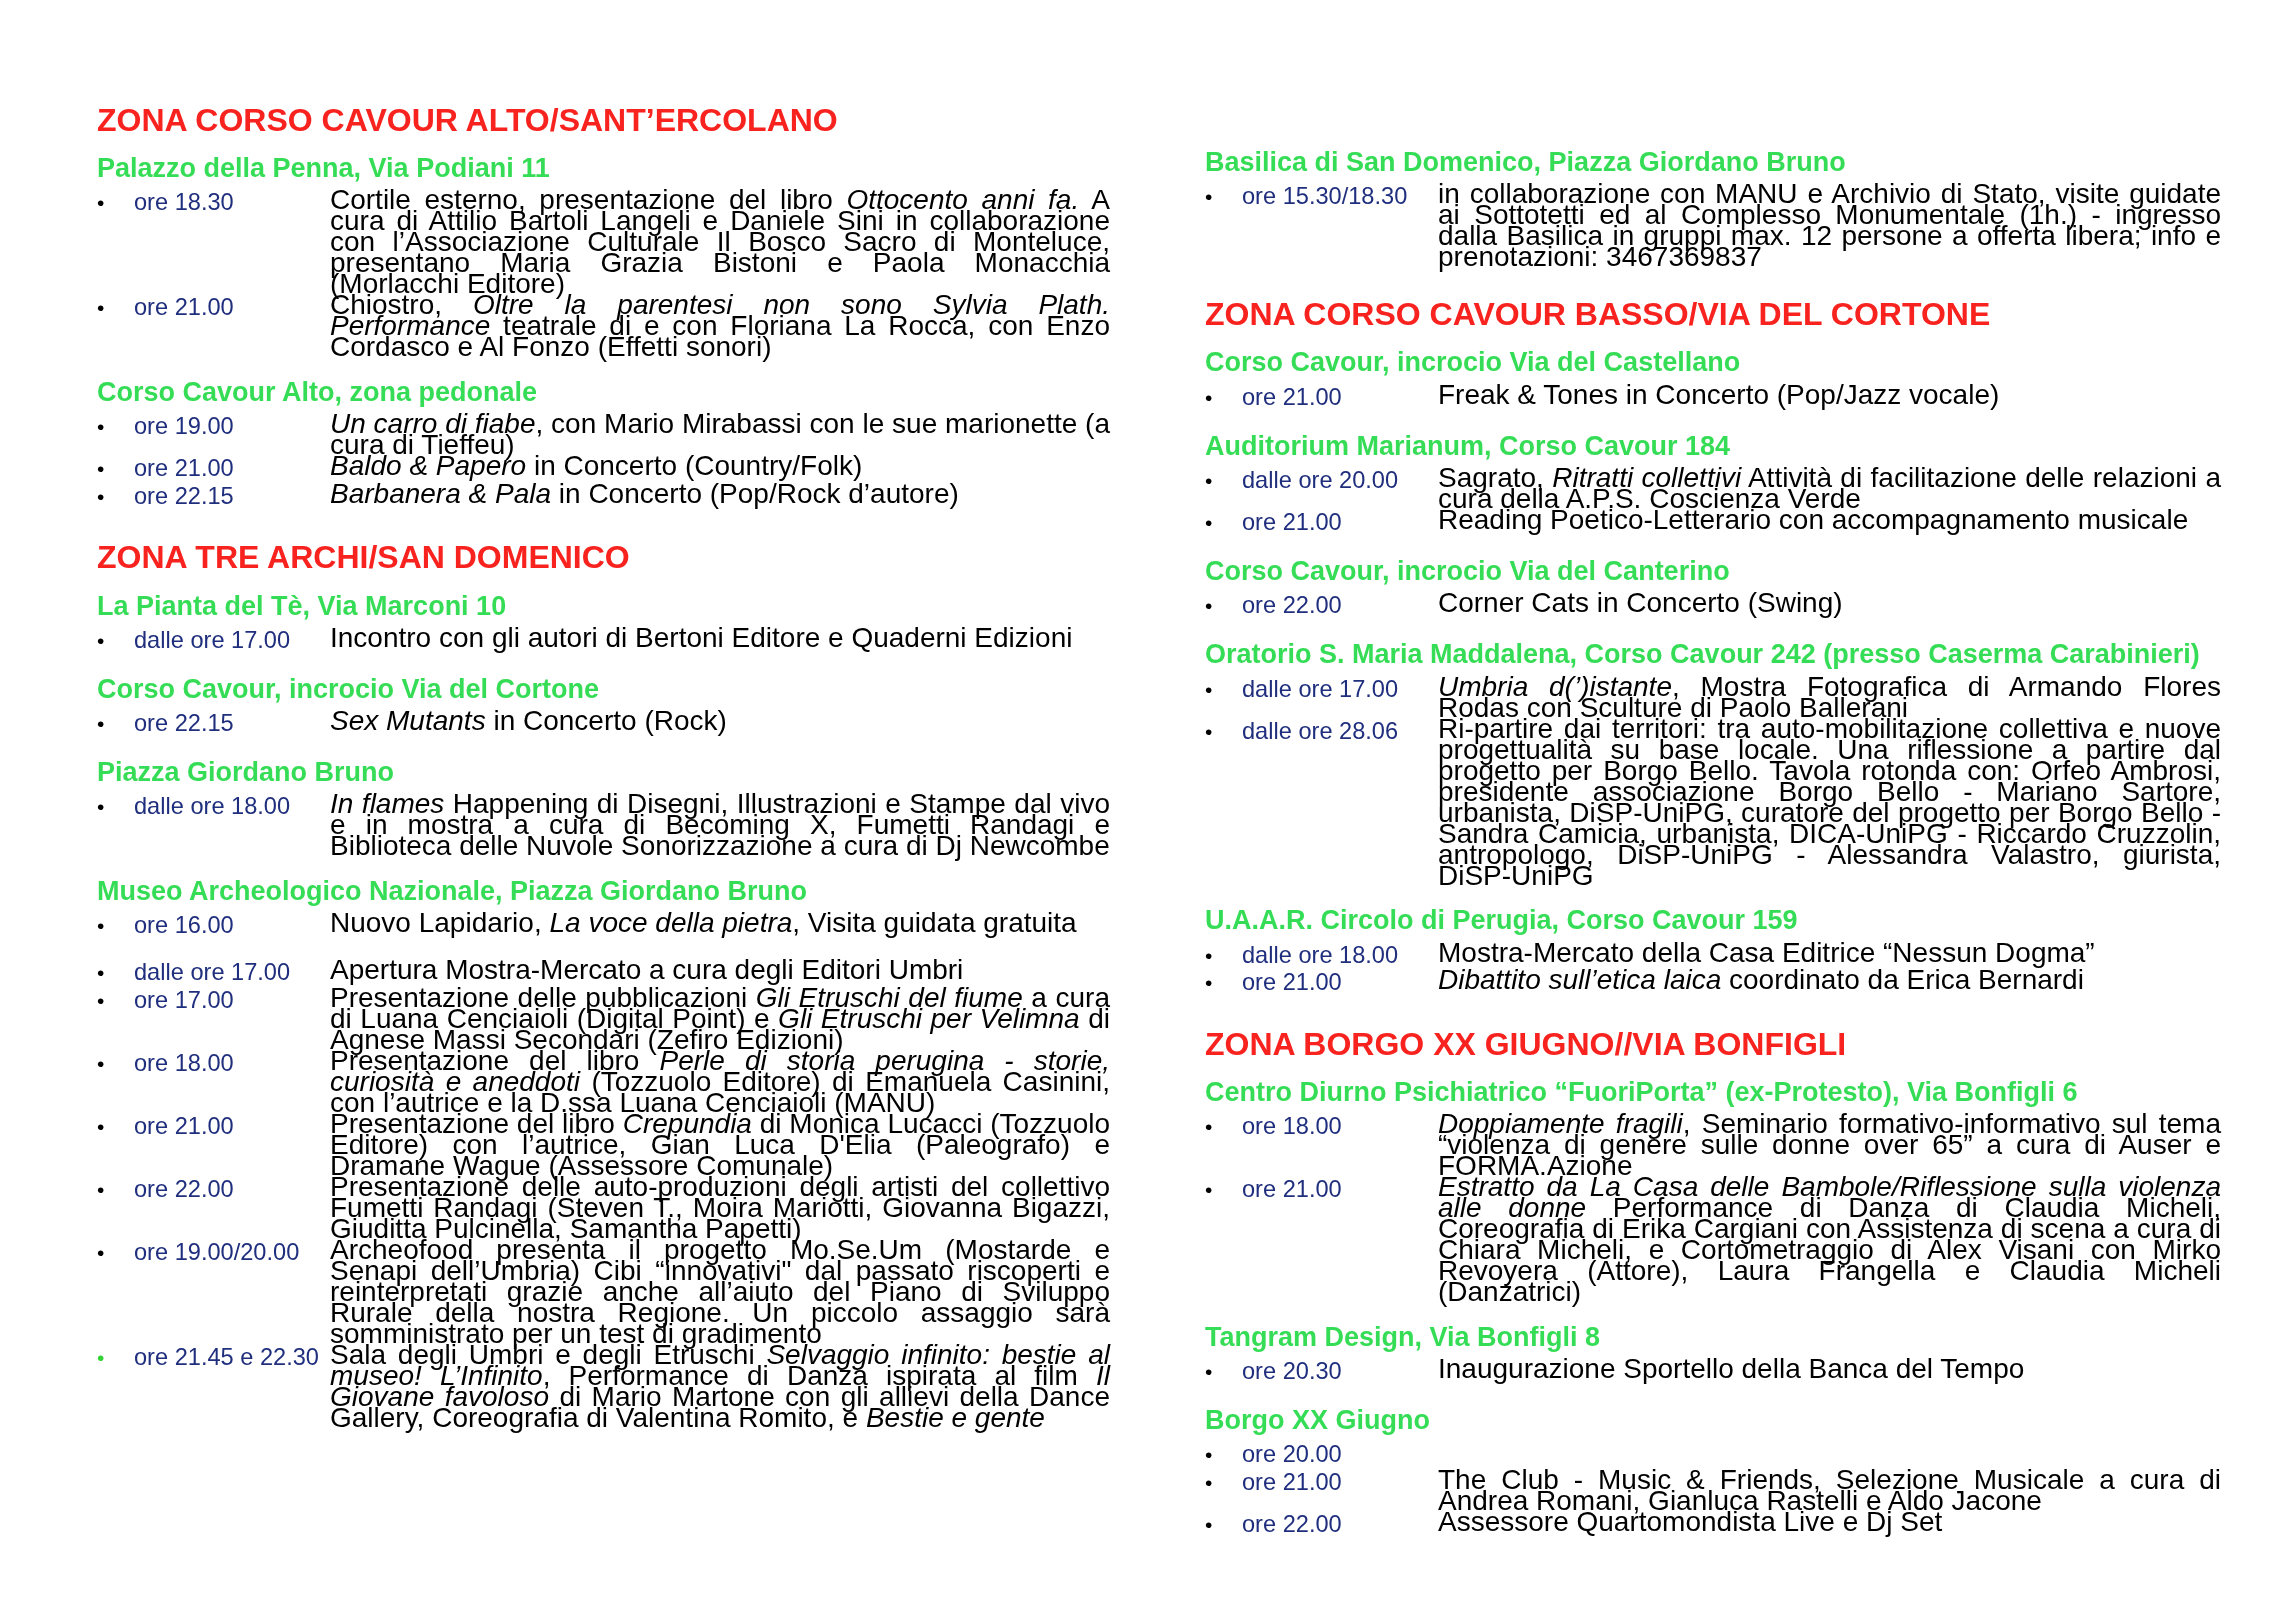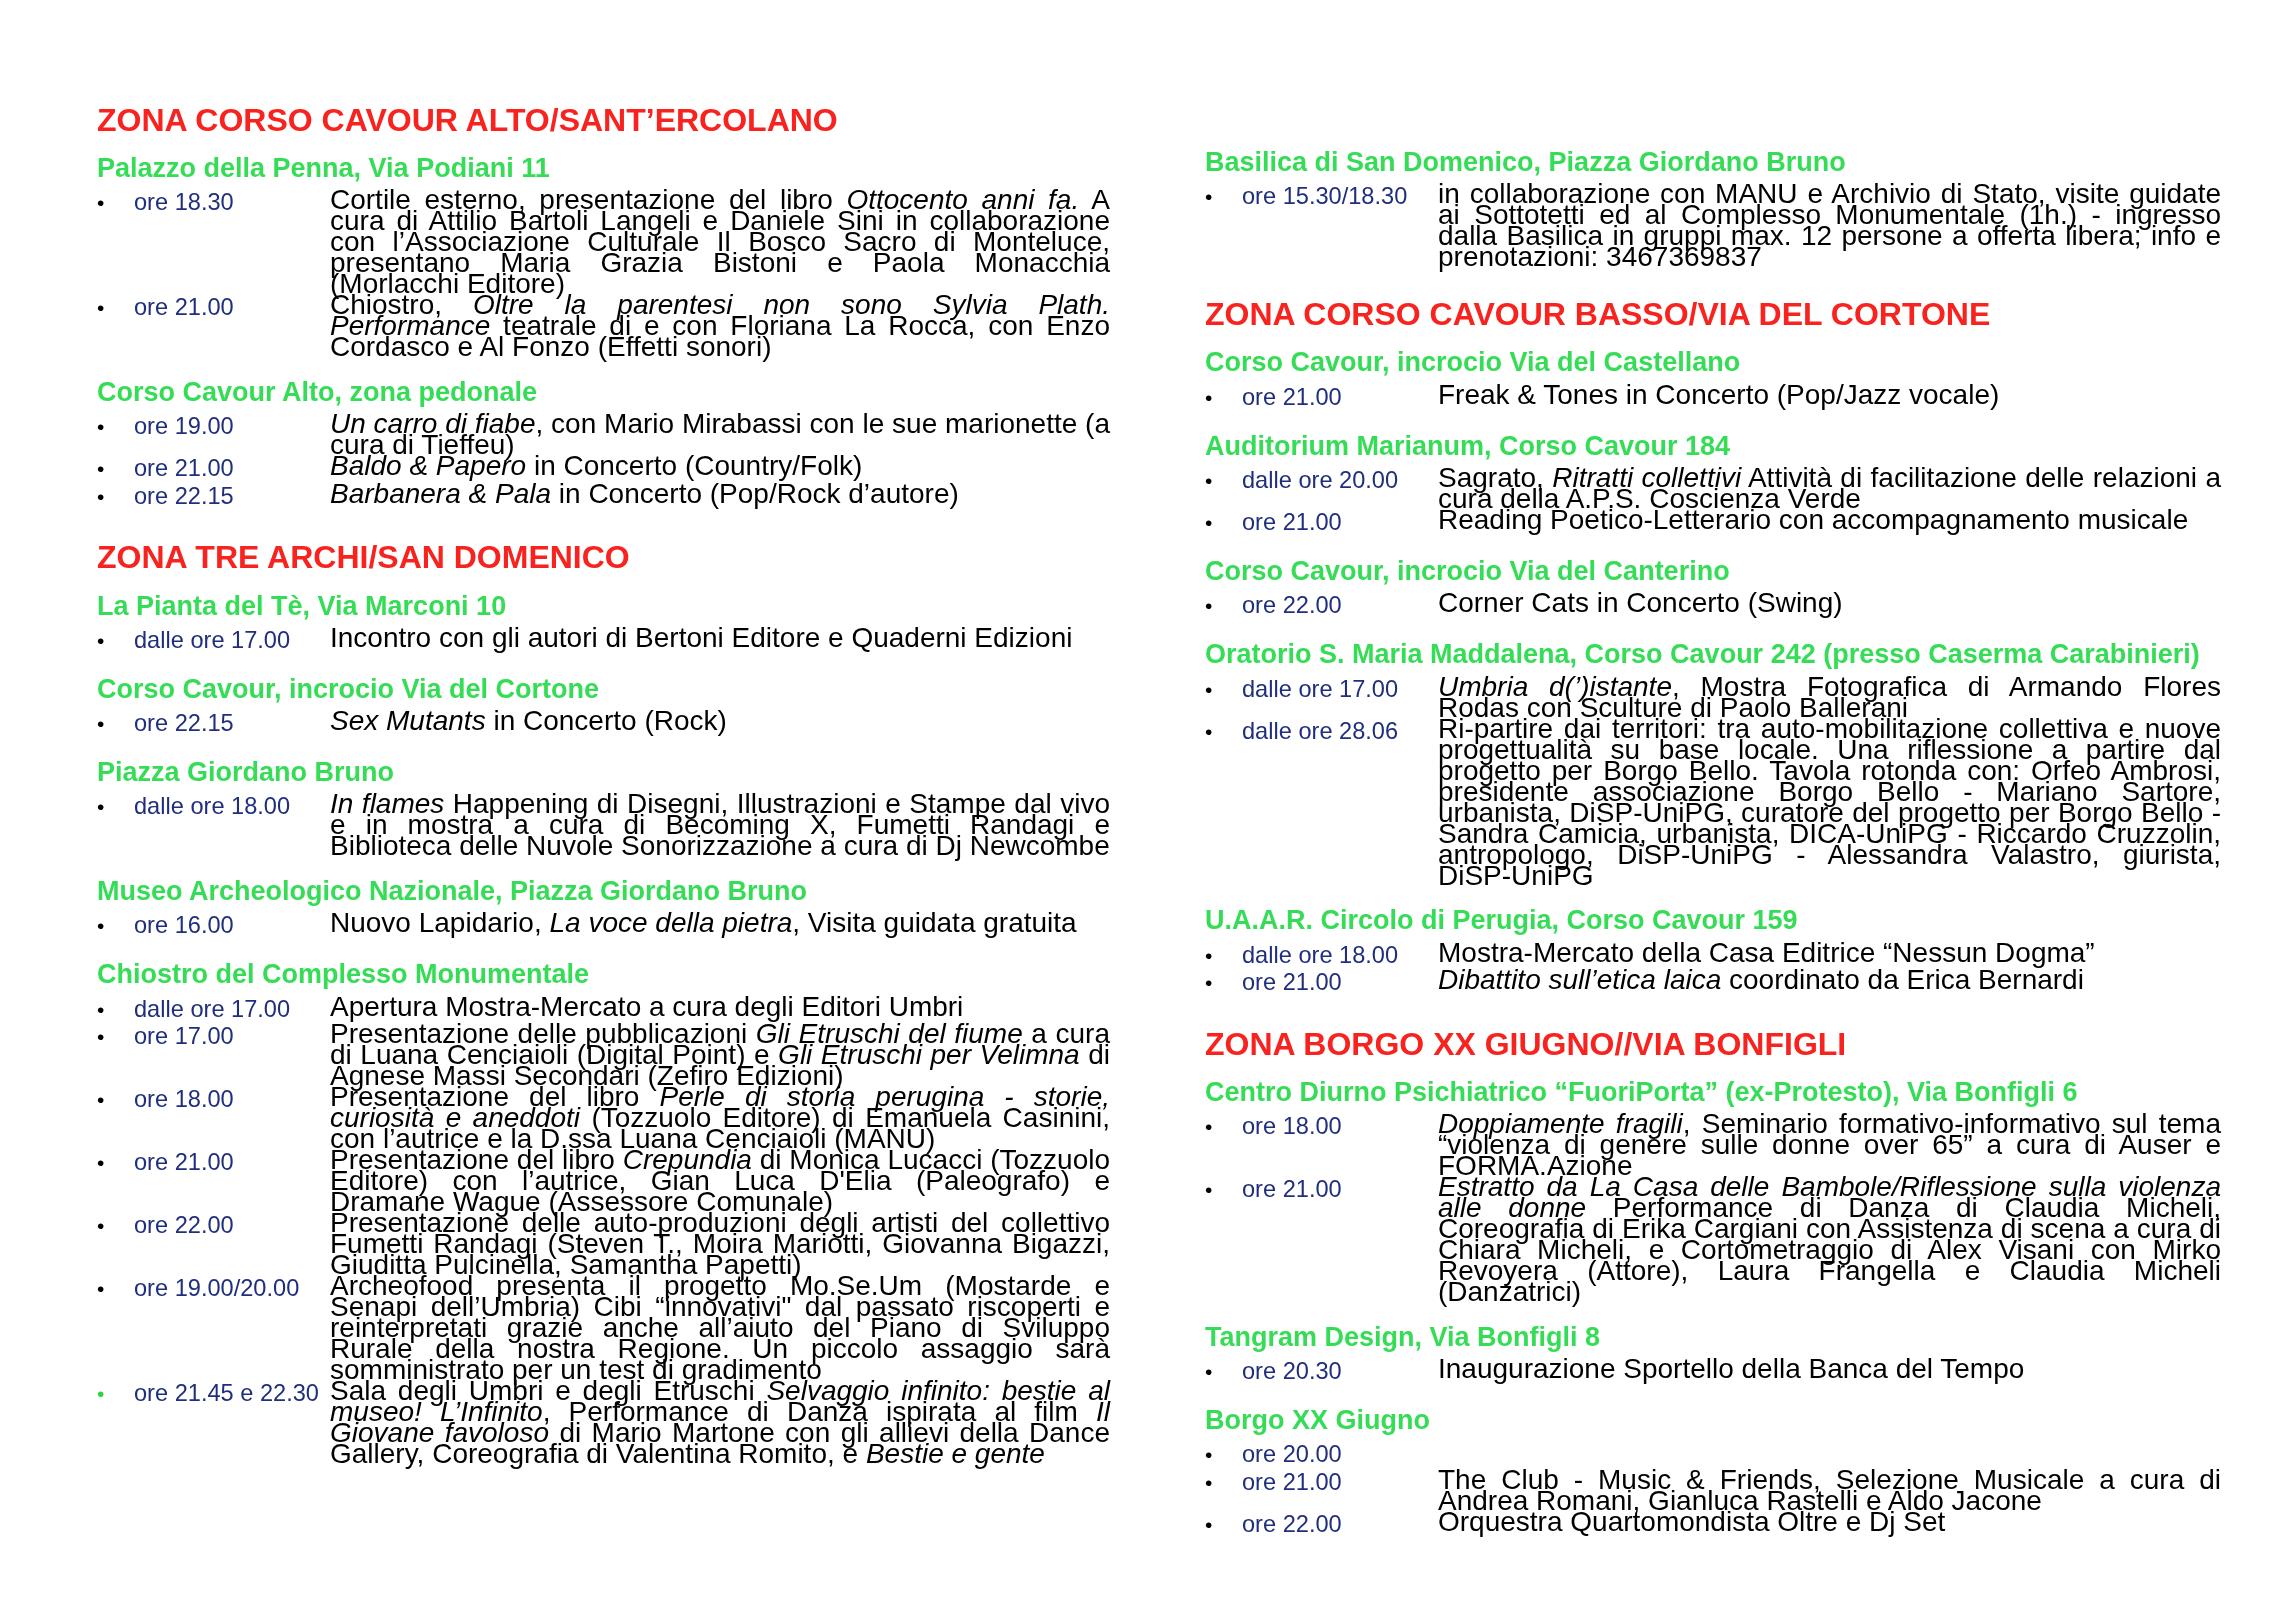--- a/index.html
+++ b/index.html
@@ -102,21 +102,20 @@
       </section>
       <section class="venue">
         <h3 class="vh">Museo Archeologico Nazionale, Piazza Giordano Bruno</h3>
         <div class="event">
           <span class="bullet">•</span>
           <span class="time">ore 16.00</span>
           <span class="desc"><span>Nuovo Lapidario, </span><i>La voce della pietra</i><span>, Visita guidata gratuita</span></span>
         </div>
       </section>
       <section class="venue">
-        <h3 class="vh">Chiostro del Complesso Monumentale</h3>
         <div class="event">
           <span class="bullet">•</span>
           <span class="time">dalle ore 17.00</span>
           <span class="desc"><span>Apertura Mostra-Mercato a cura degli Editori Umbri</span></span>
         </div>
         <div class="event">
           <span class="bullet">•</span>
           <span class="time">ore 17.00</span>
           <span class="desc"><span>Presentazione delle pubblicazioni </span><i>Gli Etruschi del fiume</i><span> a cura di Luana Cenciaioli (Digital Point) e </span><i>Gli Etruschi per Velimna</i><span> di Agnese Massi Secondari (Zefiro Edizioni)</span></span>
         </div>
@@ -241,18 +240,18 @@
           <span class="time">ore 20.00</span>
         </div>
         <div class="event">
           <span class="bullet">•</span>
           <span class="time">ore 21.00</span>
           <span class="desc"><span>The Club - Music &amp; Friends, Selezione Musicale a cura di Andrea Romani, Gianluca Rastelli e Aldo Jacone</span></span>
         </div>
         <div class="event">
           <span class="bullet">•</span>
           <span class="time">ore 22.00</span>
-          <span class="desc"><span>Orquestra Quartomondista Oltre e Dj Set</span></span>
+          <span class="desc"><span>Assessore Quartomondista Live e Dj Set</span></span>
         </div>
       </section>
     </div>
   </div>
 
 
 </body></html>

